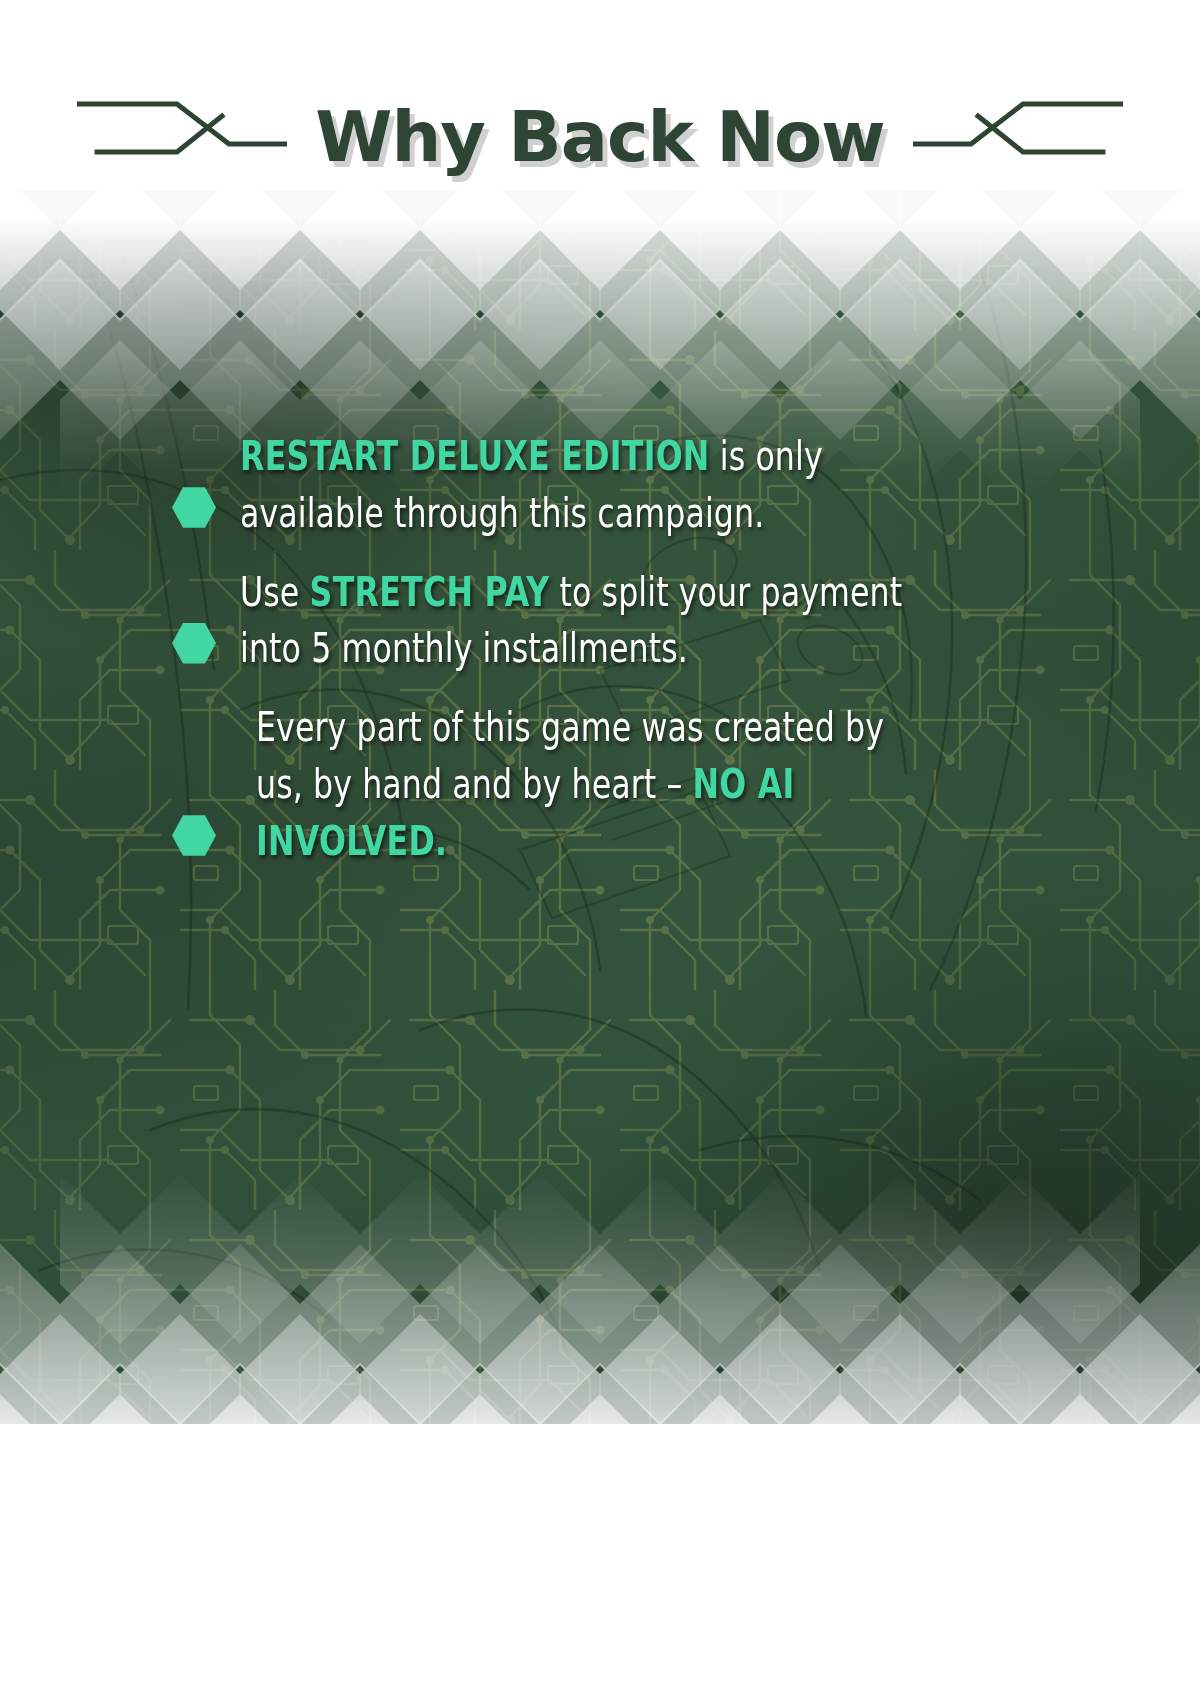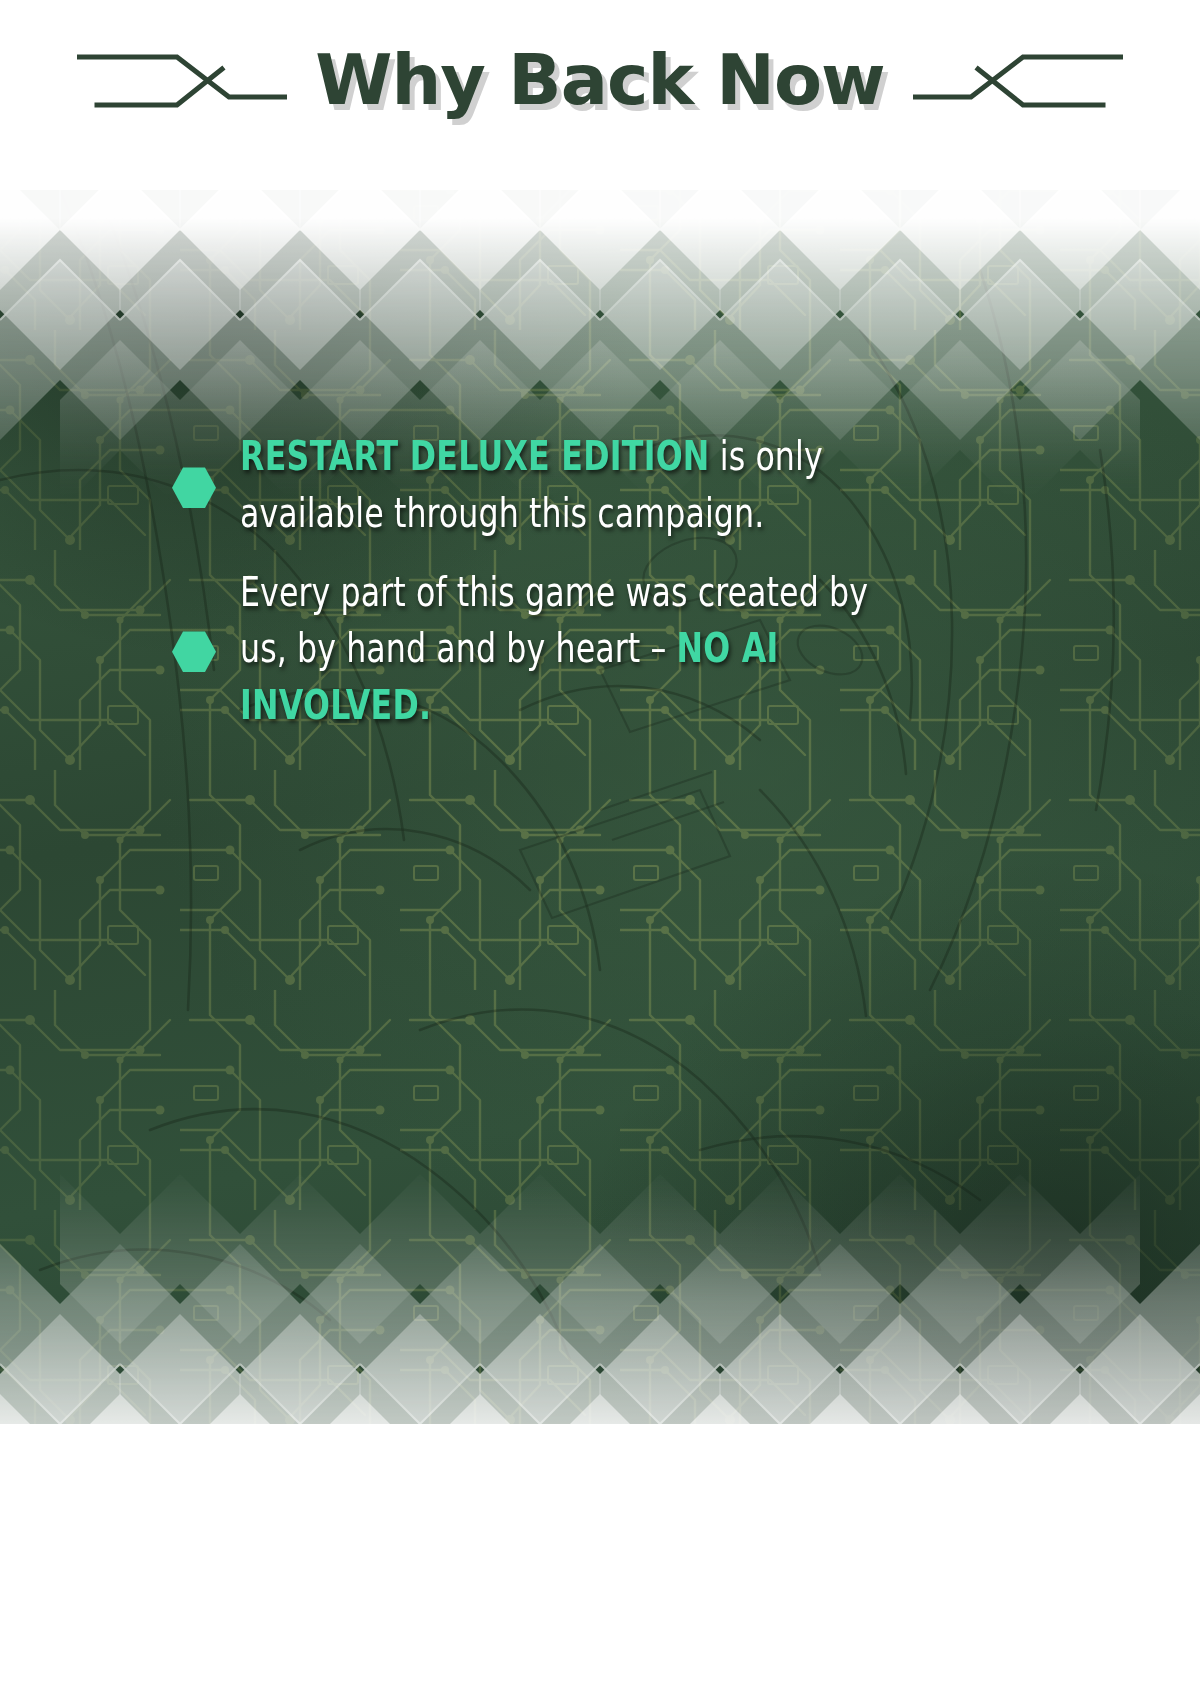--- a/index.html
+++ b/index.html
@@ -51,22 +51,22 @@
   
   .geo{
     position:absolute; left:0; width:1200px;
     pointer-events:none;
   }
   .geo.top   { top:0;    height:520px; }
   .geo.bottom{ bottom:0; height:520px; }
 
   
   .header{
-    position:absolute; top:0; left:0; width:1200px; height:160px;
-    display:flex; align-items:center; justify-content:center;
+    position:absolute; top:12px; left:0; width:1200px; height:160px;
+    display:flex; align-items:flex-end; justify-content:center;
     z-index:40;
   }
   .title{
     font-family:"DejaVu Sans", sans-serif;
     font-weight:bold;
     font-size:70px;
     letter-spacing:-1px;
     color:#2e4434;
     text-shadow:5px 6px 0 rgba(150,150,150,.45);
     white-space:nowrap;
@@ -77,24 +77,24 @@
 
   
   .list{
     position:absolute;
     left:168px; top:428px;
     width:830px;
     z-index:30;
   }
   .item{
     display:flex;
-    align-items:center;
+    align-items:flex-end;
     margin-bottom:22px;
   }
-  .item:last-child{ margin-bottom:0; }
+  .item:last-child{ margin-bottom:0;gap:16px; }
 
   .hexwrap{
     flex:0 0 auto;
     width:56px; height:74px;
     position:relative;
     margin-right:16px;
   }
   .hex{
     position:absolute;
     left:4px; top:18px;
@@ -409,17 +409,23 @@
       <div class="item">
         <div class="hexwrap">
           <div class="hex"></div>
         </div>
         <div class="text"><span class="hl">RESTART DELUXE EDITION</span><span> is only available through this campaign.</span></div>
       </div>
       <div class="item">
         <div class="hexwrap">
           <div class="hex"></div>
         </div>
+        <div class="text"><span>Use </span><span class="hl">STRETCH PAY</span><span> to split your payment into 5 monthly installments.</span></div>
+      </div>
+      <div class="item">
+        <div class="hexwrap">
+          <div class="hex"></div>
+        </div>
         <div class="text"><span>Every part of this game was created by us, by hand and by heart – </span><span class="hl">NO AI INVOLVED.</span></div>
       </div>
     </div>
 
 </div>
 
 </body></html>

